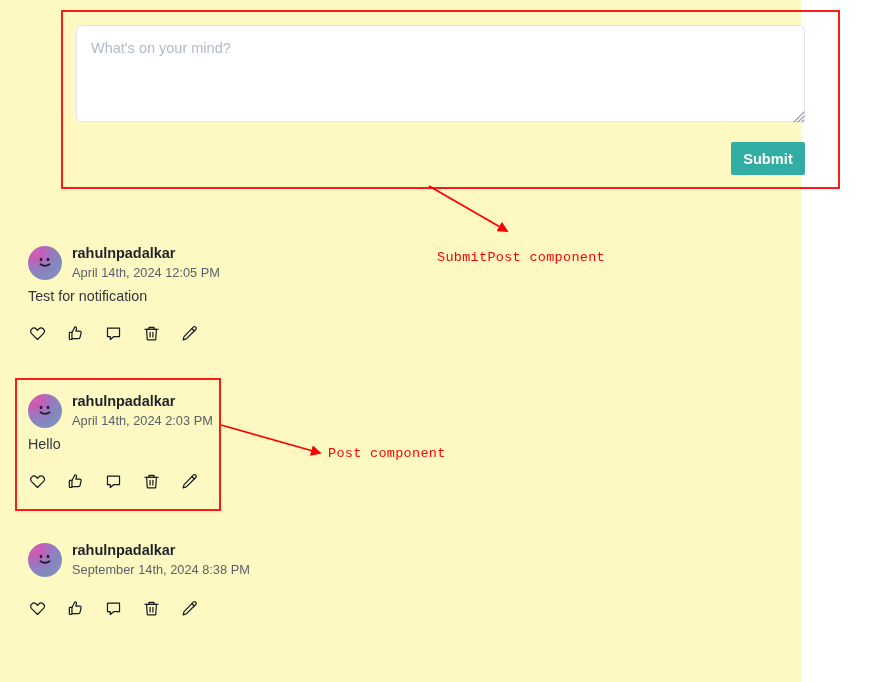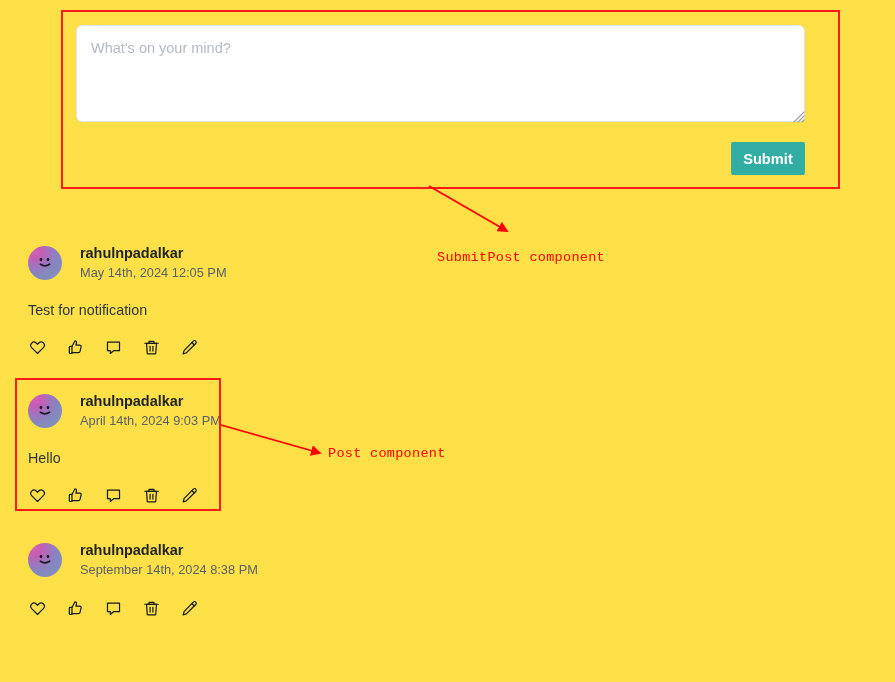--- a/index.html
+++ b/index.html
@@ -6,23 +6,23 @@
   * { box-sizing: border-box; }
   html, body {
     margin: 0; padding: 0;
     width: 895px; height: 682px;
     background: #ffffff;
     font-family: "Liberation Sans", sans-serif;
     overflow: hidden;
   }
   .page {
     position: relative;
-    width: 895px;
+    width: 801px;
     height: 682px;
-    background: #fde047;
+    background: #fef9c3;
   }
 
   
   .submit-post {
     position: absolute;
     left: 63px; top: 12px;
     width: 775px; height: 175px;
   }
   .compose-textarea {
     position: absolute;
@@ -93,21 +93,21 @@
     left: 28px;
     width: 300px;
   }
   .post-1 { top: 243px; }
   .post-2 { top: 391px; }
   .post-3 { top: 540px; }
 
   .post-header {
     display: flex;
     align-items: center;
-    gap: 18px;
+    gap: 10px;
     height: 40px;
   }
   .avatar {
     width: 34px; height: 34px;
     border-radius: 50%;
     flex: 0 0 34px;
     background: radial-gradient(circle at 22% 18%, #d061b8 0%, #c65cb4 16%, #9a78c0 42%, #8189bd 62%, #8a93c0 100%);
     position: relative;
     overflow: hidden;
   }
@@ -125,21 +125,21 @@
   }
   .post-date {
     font-size: 12.8px;
     color: #5a6069;
     line-height: 1.35;
     margin-top: 1px;
   }
   .post-body {
     font-size: 14.3px;
     color: #30353d;
-    margin-top: 18px;
+    margin-top: 4px;
     line-height: 1.3;
   }
   .post-actions {
     display: flex;
     align-items: center;
     gap: 20px;
     margin-top: 18px;
     height: 20px;
   }
   .action-icon {
@@ -175,21 +175,21 @@
     <div class="post-header">
       <div class="avatar">
         <svg class="face" viewBox="0 0 34 34">
           <ellipse cx="13" cy="13.5" rx="1.35" ry="1.7" fill="#1b1b2a"></ellipse>
           <ellipse cx="20" cy="13.5" rx="1.35" ry="1.7" fill="#1b1b2a"></ellipse>
           <path d="M12.4 18.2 Q17 21.4 21.6 18.2" stroke="#1b1b2a" stroke-width="1.7" fill="none" stroke-linecap="round"></path>
         </svg>
       </div>
       <div class="post-meta">
         <div class="post-author">rahulnpadalkar</div>
-        <div class="post-date">May 14th, 2024 12:05 PM</div>
+        <div class="post-date">April 14th, 2024 12:05 PM</div>
       </div>
     </div>
     <div class="post-body">Test for notification</div>
     <div class="post-actions">
       <span class="action-icon">
         <svg width="17" height="17" viewBox="0 0 24 24" fill="none" stroke="#15181d" stroke-width="1.7" stroke-linecap="round" stroke-linejoin="round">
           <path d="M20.3 5.6a4.6 4.6 0 0 0-6.5 0L12 7.4l-1.8-1.8a4.6 4.6 0 0 0-6.5 6.5l1.8 1.8L12 20.4l6.5-6.5 1.8-1.8a4.6 4.6 0 0 0 0-6.5z"></path>
         </svg>
       </span>
       <span class="action-icon">
@@ -225,21 +225,21 @@
     <div class="post-header">
       <div class="avatar">
         <svg class="face" viewBox="0 0 34 34">
           <ellipse cx="13" cy="13.5" rx="1.35" ry="1.7" fill="#1b1b2a"></ellipse>
           <ellipse cx="20" cy="13.5" rx="1.35" ry="1.7" fill="#1b1b2a"></ellipse>
           <path d="M12.4 18.2 Q17 21.4 21.6 18.2" stroke="#1b1b2a" stroke-width="1.7" fill="none" stroke-linecap="round"></path>
         </svg>
       </div>
       <div class="post-meta">
         <div class="post-author">rahulnpadalkar</div>
-        <div class="post-date">April 14th, 2024 9:03 PM</div>
+        <div class="post-date">April 14th, 2024 2:03 PM</div>
       </div>
     </div>
     <div class="post-body">Hello</div>
     <div class="post-actions">
       <span class="action-icon">
         <svg width="17" height="17" viewBox="0 0 24 24" fill="none" stroke="#15181d" stroke-width="1.7" stroke-linecap="round" stroke-linejoin="round">
           <path d="M20.3 5.6a4.6 4.6 0 0 0-6.5 0L12 7.4l-1.8-1.8a4.6 4.6 0 0 0-6.5 6.5l1.8 1.8L12 20.4l6.5-6.5 1.8-1.8a4.6 4.6 0 0 0 0-6.5z"></path>
         </svg>
       </span>
       <span class="action-icon">

